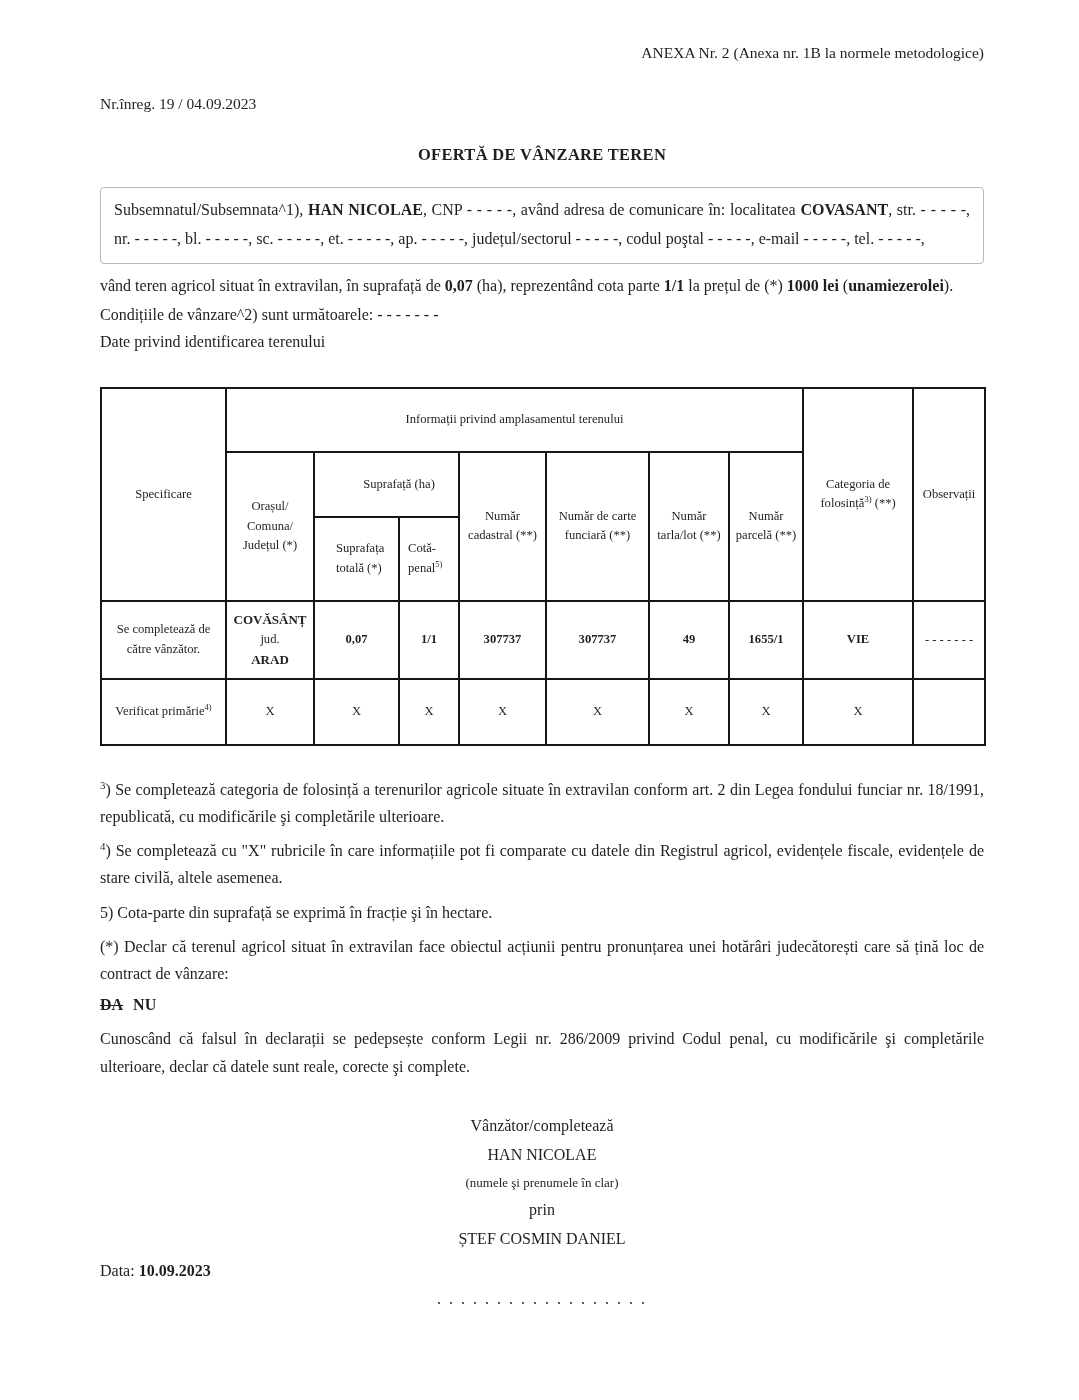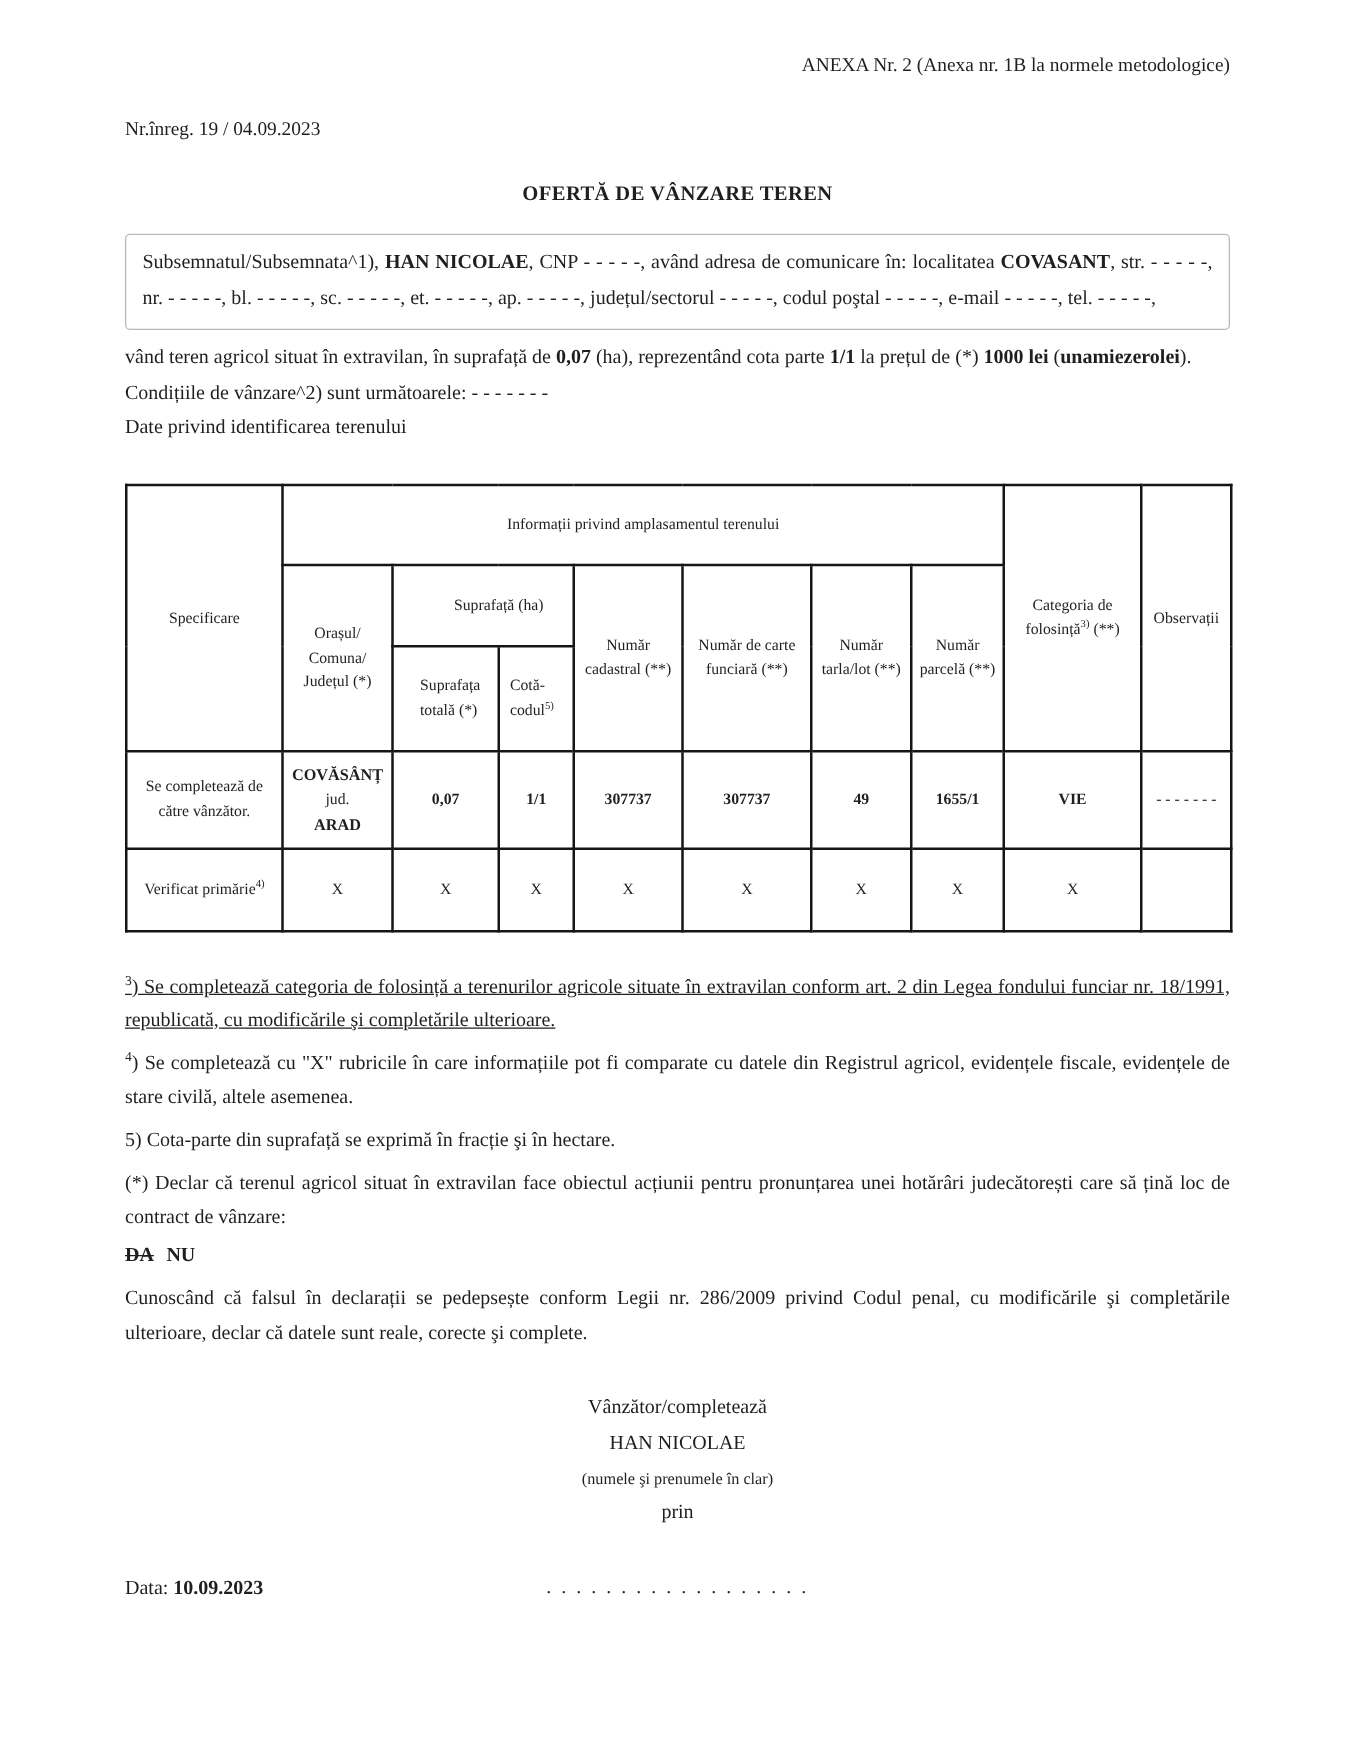--- a/index.html
+++ b/index.html
@@ -52,21 +52,21 @@
   td.prelines { white-space:pre-line; }
   .cell-bold { font-weight:bold; }
   .city-line { display:block; font-weight:bold; font-size:13px; }
   .jud-line  { display:block; font-weight:normal; font-size:12.6px; }
   .xmark { font-size:21px; font-weight:normal; }
   sup { font-size:.68em; line-height:0; }
 
   
   .fnotes { margin-top:30px; line-height:1.7; }
   .fnote  { margin-top:7px; }
-  .fnote:first-child { margin-top:0;text-decoration:underline; }
+  .fnote:first-child { margin-top:0; }
   .da-nu { margin-top:4px; font-weight:bold; }
   .da-strike { text-decoration:line-through; }
   .nu-word { margin-left:10px; }
 
   
   .sig { text-align:center; margin-top:38px; line-height:1.0; }
   .sig div { margin-top:13px; }
   .sig .sig-hint { font-size:13px; }
   .sig .sig-dots { margin-top:44px; letter-spacing:2px; }
 
@@ -123,21 +123,21 @@
 funciară (**)</td>
         <td rowspan="2" class="prelines">Număr
 tarla/lot (**)</td>
         <td rowspan="2" class="prelines">Număr
 parcelă (**)</td>
       </tr>
       <tr>
         <td class="prelines" style="height:76px; text-align:left; padding-left:21px;">Suprafața
 totală (*)</td>
         <td style="text-align:left; padding-left:8px;"><span class="prelines" style="display:inline">Cotă-
-codul</span><sup>5)</sup></td>
+penal</span><sup>5)</sup></td>
       </tr>
       <tr>
         <td class="prelines" style="height:70px;">Se completează de
 către vânzător.</td>
         <td>
           <span class="city-line">COVĂSÂNȚ</span>
           <span class="jud-line">jud.</span>
           <span class="city-line">ARAD</span>
         </td>
         <td class="cell-bold">0,07</td>
@@ -171,20 +171,21 @@
     <p class="fnote just">(*) Declar că terenul agricol situat în extravilan face obiectul acțiunii pentru pronunțarea unei hotărâri judecătorești care să țină loc de contract de vânzare:</p>
     <p class="da-nu"><span class="da-strike">DA</span><span class="nu-word">NU</span></p>
     <p class="fnote just">Cunoscând că falsul în declarații se pedepsește conform Legii nr. 286/2009 privind Codul penal, cu modificările şi completările ulterioare, declar că datele sunt reale, corecte şi complete.</p>
   </div>
 
   <div class="sig">
     <div>Vânzător/completează</div>
     <div>HAN NICOLAE</div>
     <div class="sig-hint">(numele şi prenumele în clar)</div>
     <div>prin</div>
+    <div>ȘTEF COSMIN DANIEL</div>
     <div class="sig-dots">. . . . . . . . . . . . . . . . . .</div>
   </div>
 
 </div>
 
 <div class="footer-date">
   <span>Data: </span><b>10.09.2023</b>
 </div>
 
 </body></html>

